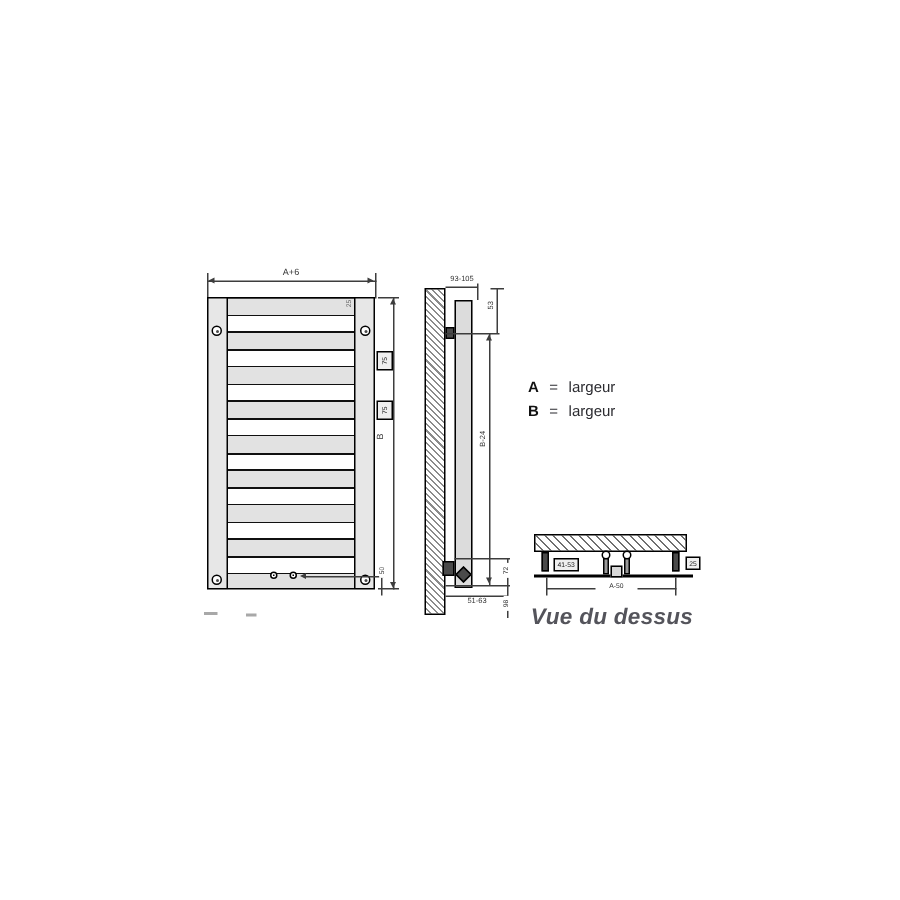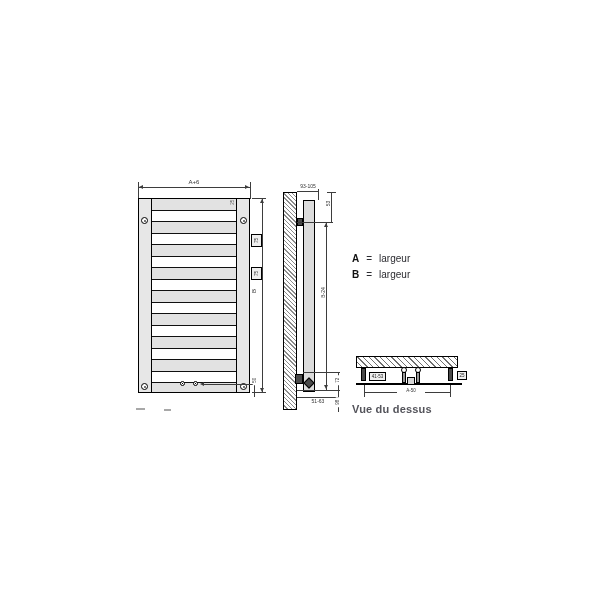--- a/index.html
+++ b/index.html
@@ -26,21 +26,21 @@
   .valve{position:absolute;width:5px;height:5px;border:1px solid #000;border-radius:50%;background:#fff;
          box-sizing:border-box;display:flex;align-items:center;justify-content:center;}
   .vdot{width:1px;height:1px;background:#000;}
   .arr{position:absolute;width:0;height:0;}
   .arr-l{border-top:2px solid transparent;border-bottom:2px solid transparent;border-right:4px solid #3d3d3d;}
   .arr-r{border-top:2px solid transparent;border-bottom:2px solid transparent;border-left:4px solid #3d3d3d;}
   .arr-u{border-left:2px solid transparent;border-right:2px solid transparent;border-bottom:4px solid #3d3d3d;}
   .arr-d{border-left:2px solid transparent;border-right:2px solid transparent;border-top:4px solid #3d3d3d;}
   .legend-row{position:absolute;display:flex;gap:7px;font-size:10px;color:#2b2b30;align-items:baseline;}
   .legend-key{font-weight:bold;color:#111;}
-  .caption{position:absolute;font-size:11px;font-weight:600;color:#54545b;letter-spacing:.2px;}
+  .caption{position:absolute;font-size:15px;font-weight:600;color:#54545b;text-align:center;letter-spacing:.2px;font-style:italic;}
   .smudge{position:absolute;background:#a8a8a8;}
 </style>
 </head>
 <body>
 
 <div class="canvas">
 
   <div>
 
     <div class="vline" style="left:138px;top:182px;height:17px;"></div>

